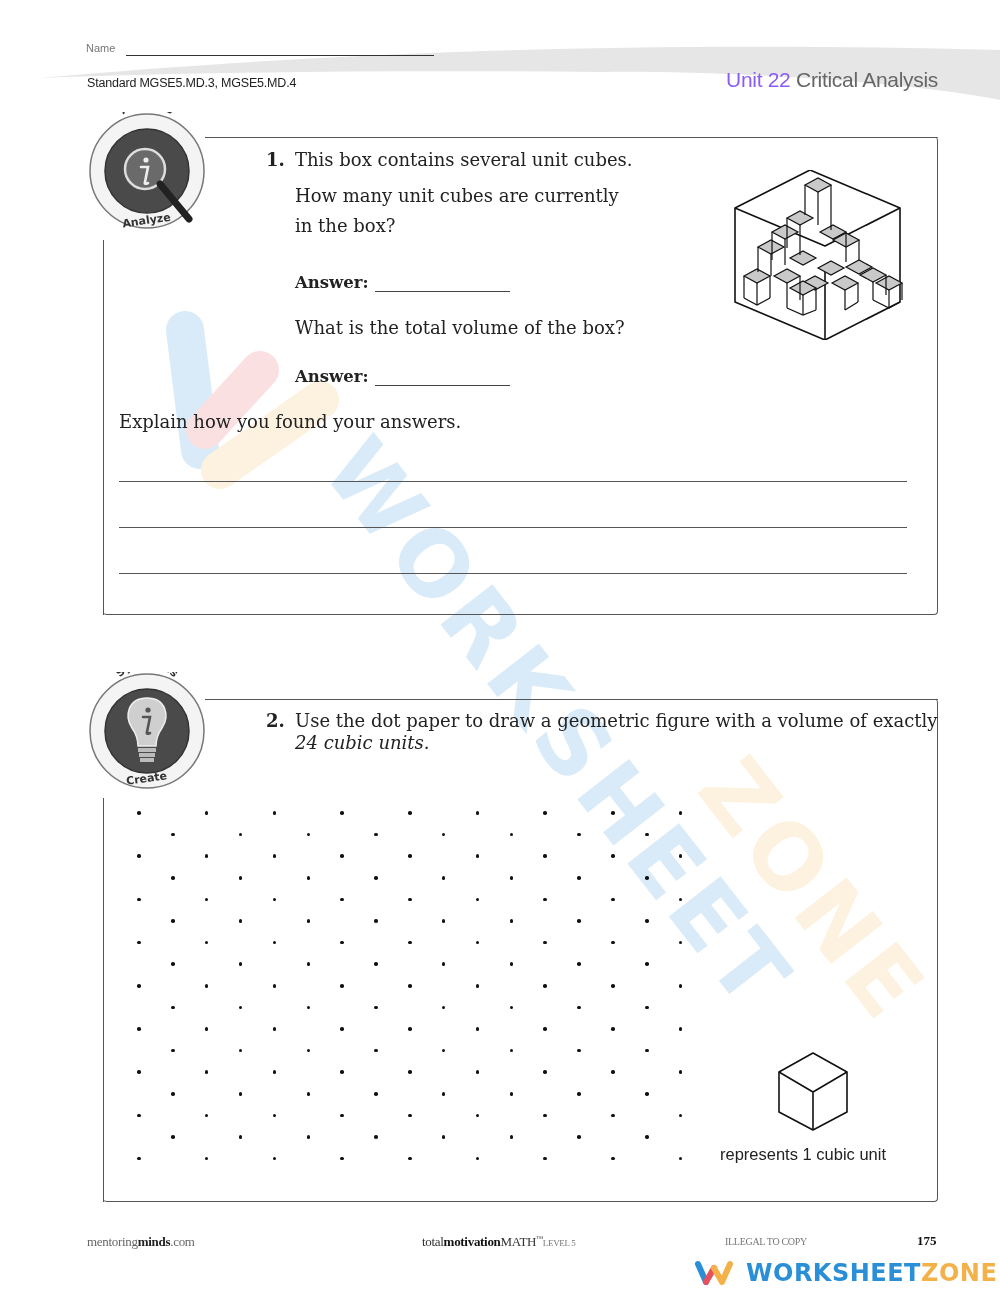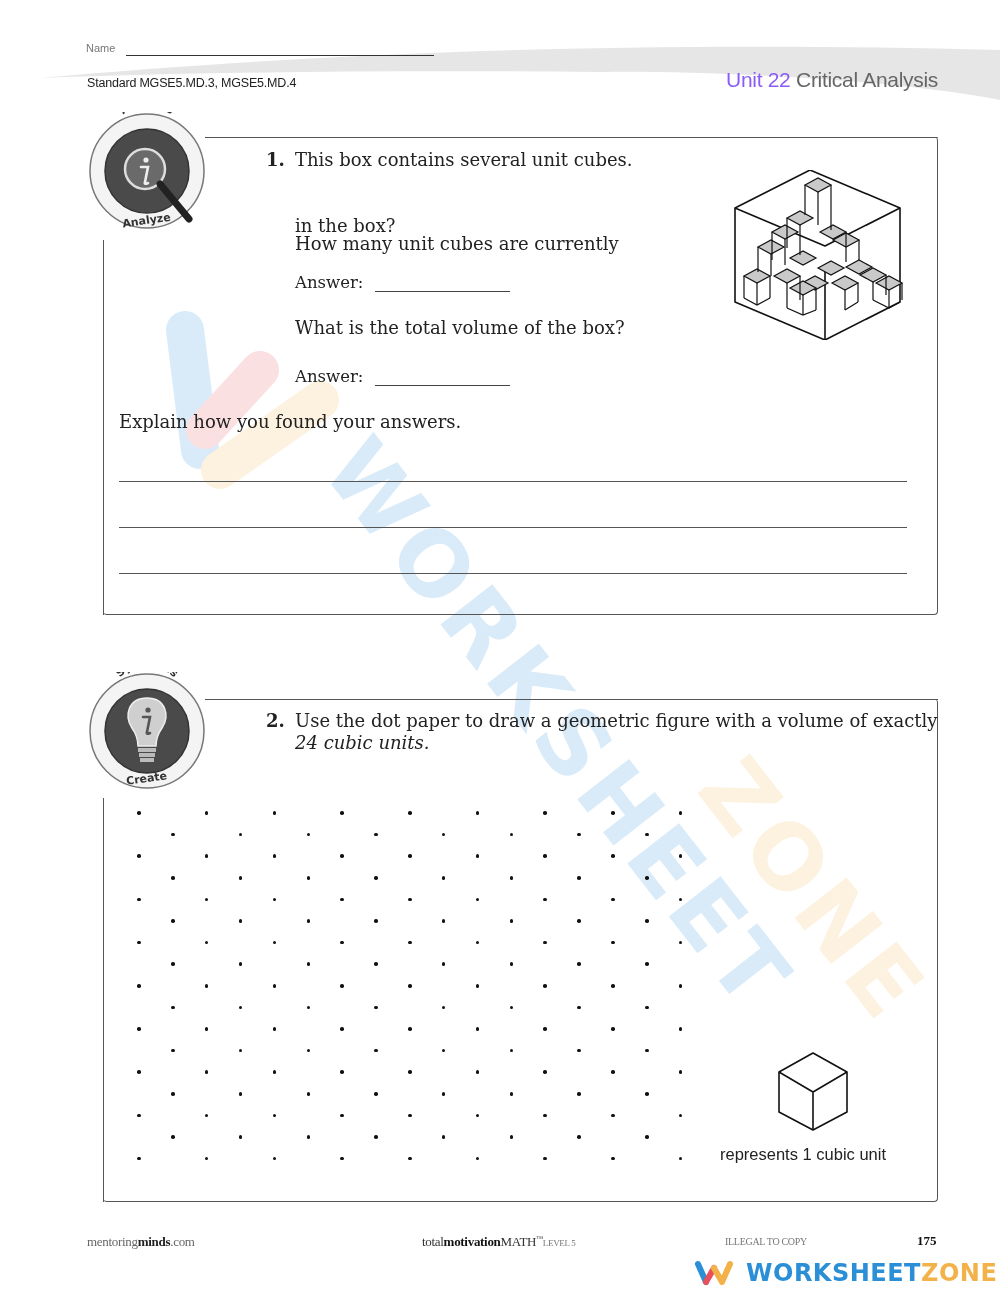--- a/index.html
+++ b/index.html
@@ -33,21 +33,21 @@
   .panel1-top { left: 205px; top: 137px; width: 733px; border-top: 1.5px solid #555; border-top-right-radius: 4px; height: 0; }
   .panel1-left { left: 103px; top: 240px; height: 375px; border-left: 1.5px solid #555; width: 0; }
 
   .panel2 { left: 103px; top: 699px; width: 834px; height: 502px; border-left: none; border-top: none; }
   .panel2-top { left: 205px; top: 699px; width: 733px; border-top: 1.5px solid #555; height: 0; }
   .panel2-left { left: 103px; top: 798px; height: 404px; border-left: 1.5px solid #555; width: 0; }
 
   .badge { width: 118px; height: 118px; }
   .q-text { font-size: 18px; line-height: 22px; color: #222; }
   .q-num { font-weight: bold; display: inline-block; width: 29px; }
-  .ans-label { font-weight: normal; font-size: 16.5px; }
+  .ans-label { font-weight: bold; font-size: 16.5px; }
   .ans-line { border-bottom: 1.3px solid #444; width: 135px; height: 0; }
   .write-line { left: 119px; width: 788px; height: 0; border-bottom: 1.3px solid #555; }
 
   .dot { position: absolute; width: 3.5px; height: 3.5px; border-radius: 50%; background: #111; }
   .caption {
     left: 720px; top: 1145px; font-family: "Liberation Sans", sans-serif;
     font-size: 16.5px; color: #222;
   }
   .footer { font-family: Liberation Serif, serif; color: #666; }
   .f-left { left: 87px; top: 1234px; font-size: 13px; letter-spacing: -0.3px; }
@@ -106,21 +106,21 @@
   <path d="M53 55 L 60 55 L 57 70 Q 56 73 60 71" stroke="#eee" stroke-width="2.6" fill="none" stroke-linecap="round"></path>
   <text font-family="DejaVu Sans, sans-serif" font-size="11" font-weight="bold" fill="#333" transform="translate(0 -27)">
     <textPath href="#arcTop1" startOffset="50%" text-anchor="middle">Analysis</textPath>
   </text>
   <text x="59" y="112" font-family="DejaVu Sans, sans-serif" font-size="11" font-weight="bold" fill="#333" text-anchor="middle" transform="rotate(-8 59 112)">Analyze</text>
 </svg>
 
 <div class="abs q-text" style="left:266px; top:149px;">
   <span class="q-num">1.</span><span>This box contains several unit cubes.</span>
 </div>
-<div class="abs q-text" style="left:295px; top:185px;margin-top:48px;">How many unit cubes are currently</div>
+<div class="abs q-text" style="left:295px; top:185px;">How many unit cubes are currently</div>
 <div class="abs q-text" style="left:295px; top:215px;">in the box?</div>
 
 <span class="abs ans-label" style="left:295px; top:273px;">Answer:</span>
 <div class="abs ans-line" style="left:375px; top:291px;"></div>
 
 <div class="abs q-text" style="left:295px; top:317px;">What is the total volume of the box?</div>
 
 <span class="abs ans-label" style="left:295px; top:367px;">Answer:</span>
 <div class="abs ans-line" style="left:375px; top:385px;"></div>
 

